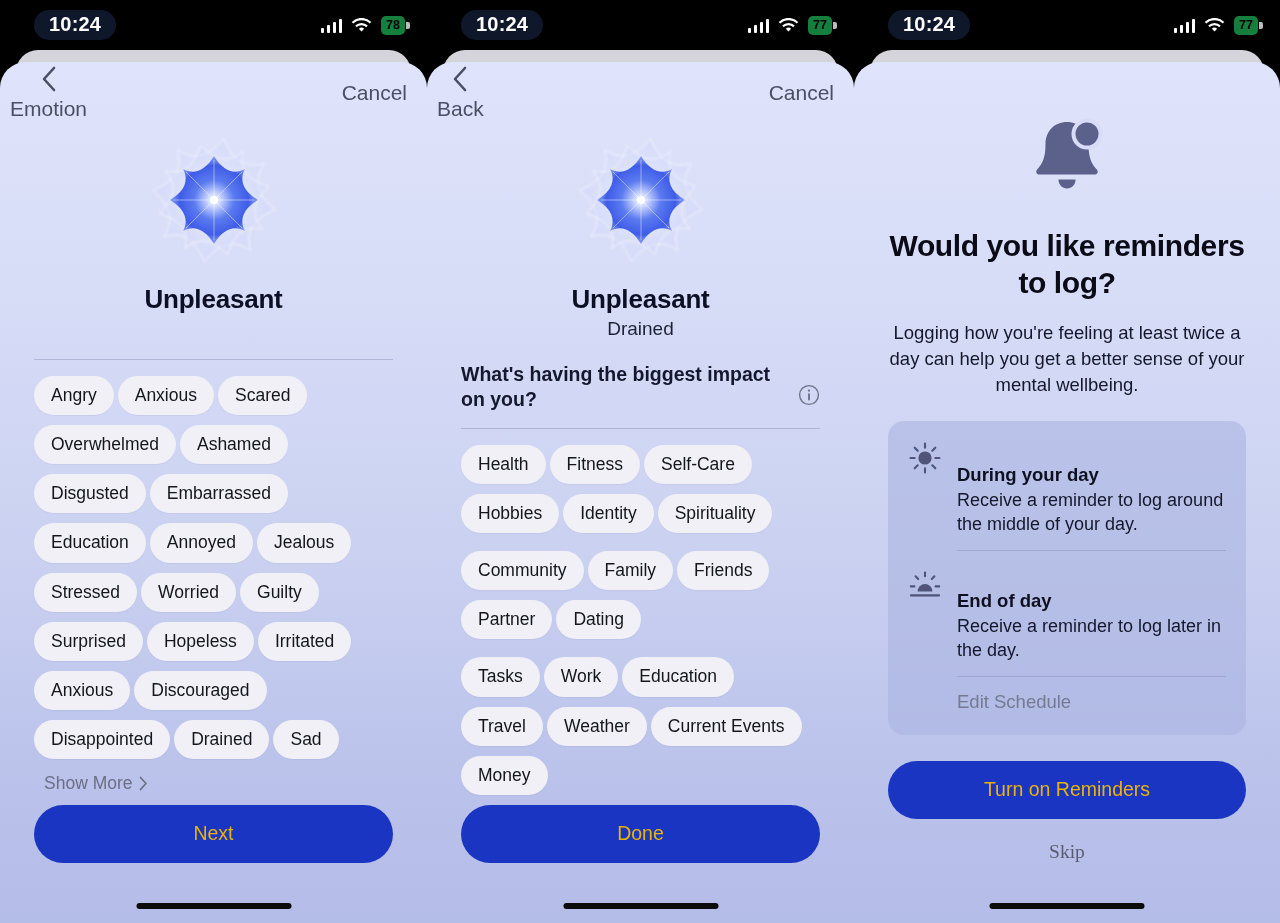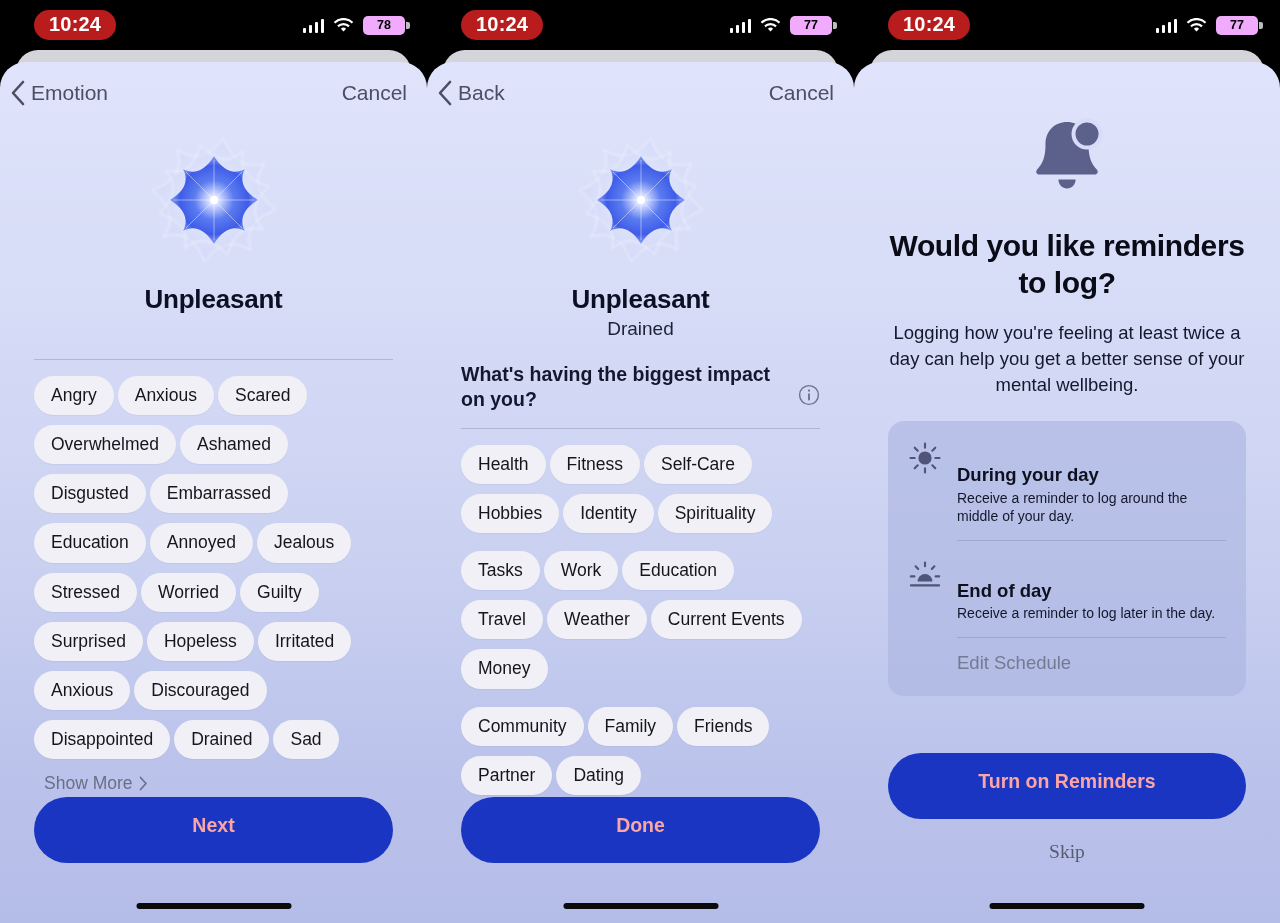--- a/index.html
+++ b/index.html
@@ -21,38 +21,38 @@
   .phone.p3 { width:426px; }
 
   
   .statusbar {
     position:relative; height:50px;
     display:flex; align-items:center; justify-content:space-between;
     padding:0 22px 0 34px;
     z-index:40;
   }
   .time-pill {
-    background:#b91c1c; color:#fff;
+    background:#0f172a; color:#fff;
     font-size:20px; font-weight:600;
     border-radius:18px;
     padding:3px 15px 4px;
     letter-spacing:.2px;
     line-height:1.15;
   }
   .st-right { display:flex; align-items:center; gap:9px; }
   .sig { display:flex; align-items:flex-end; gap:2.5px; height:15px; }
   .sig i { display:block; width:3.5px; background:#fff; border-radius:1px; }
   .sig i:nth-child(1){ height:5px; }
   .sig i:nth-child(2){ height:8px; }
   .sig i:nth-child(3){ height:11px; }
   .sig i:nth-child(4){ height:14px; }
   .wifi svg { display:block; }
   .batt {
-    position:relative; width:42px; height:19px;
-    background:#f0abfc; border-radius:5px;
+    position:relative; width:24px; height:19px;
+    background:#15803d; border-radius:5px;
     display:flex; align-items:center; justify-content:center;
     color:#000; font-size:12.5px; font-weight:700;
   }
   .batt::after{
     content:""; position:absolute; right:-4.5px; top:6px;
     width:3.5px; height:7px; background:#bdbdbd; border-radius:0 2px 2px 0;
   }
 
   
   .behind {
@@ -67,21 +67,21 @@
     border-radius:26px 26px 0 0;
     z-index:10;
     overflow:hidden;
   }
 
   
   .navbar {
     height:62px; display:flex; align-items:center; justify-content:space-between;
     padding:0 20px 0 10px;
   }
-  .nav-back { display:flex; align-items:center; gap:5px; cursor:pointer; }
+  .nav-back { display:flex; align-items:center; gap:5px; cursor:pointer;flex-direction:column; }
   .chev { display:block; }
   .nav-back-label { font-size:21px; color:#4c4f63; }
   .nav-cancel { font-size:21px; color:#4c4f63; cursor:pointer; }
 
   
   .flower-wrap { display:flex; justify-content:center; margin-top:6px; }
   .flower { width:140px; height:140px; display:block; }
 
   
   .mood-title {
@@ -114,24 +114,24 @@
   }
   .showmore {
     margin:14px 0 0 44px; font-size:17.5px; color:#6b6f86;
     display:flex; align-items:center; gap:6px; cursor:pointer;
   }
 
   
   .cta-wrap { position:absolute; left:34px; right:34px; bottom:60px; }
   .cta {
     display:block; width:100%;
-    background:#1a35c2; color:#fca5a5;
+    background:#1a35c2; color:#eab308;
     border:none; border-radius:999px;
-    font-size:19.5px; font-weight:700;
-    padding:17px 0 26px;
+    font-size:19.5px; font-weight:400;
+    padding:17px 0 18px;
     font-family:inherit;
     cursor:pointer;
   }
   .cta-secondary {
     display:block; width:100%; text-align:center;
     background:none; border:none;
     color:#585c73; font-size:19.5px; font-family:Liberation Serif, serif;
     margin-top:22px; cursor:pointer;
   }
 
@@ -155,21 +155,21 @@
   }
   .rem-card {
     margin:24px 34px 0;
     background:rgba(171,180,225,.62);
     border-radius:16px;
     padding:18px 20px 6px;
   }
   .rem-row { display:flex; gap:15px; align-items:flex-start; }
   .rem-ico { flex:0 0 auto; width:34px; margin-top:2px; }
   .rem-title { font-size:18.5px; font-weight:700; color:#0e1020; line-height:1.25;margin-top:24px; }
-  .rem-desc { font-size:14px; color:#14182c; line-height:1.33; margin-top:2px; }
+  .rem-desc { font-size:18px; color:#14182c; line-height:1.33; margin-top:2px; }
   .rem-rule { height:1px; background:rgba(90,95,140,.25); margin:14px 0 14px 49px; }
   .edit-sched {
     font-size:18.5px; color:#757a93; padding:0 0 16px 49px; cursor:pointer;
   }
 </style>
 </head>
 <body>
 
 <div class="screens">
 
@@ -358,34 +358,34 @@
 
       <div class="chips">
           <div class="chip">Health</div>
           <div class="chip">Fitness</div>
           <div class="chip">Self-Care</div>
           <div class="chip">Hobbies</div>
           <div class="chip">Identity</div>
           <div class="chip">Spirituality</div>
         </div>
       <div class="chips grp">
+          <div class="chip">Community</div>
+          <div class="chip">Family</div>
+          <div class="chip">Friends</div>
+          <div class="chip">Partner</div>
+          <div class="chip">Dating</div>
+        </div>
+      <div class="chips grp">
           <div class="chip">Tasks</div>
           <div class="chip">Work</div>
           <div class="chip">Education</div>
           <div class="chip">Travel</div>
           <div class="chip">Weather</div>
           <div class="chip">Current Events</div>
           <div class="chip">Money</div>
-        </div>
-      <div class="chips grp">
-          <div class="chip">Community</div>
-          <div class="chip">Family</div>
-          <div class="chip">Friends</div>
-          <div class="chip">Partner</div>
-          <div class="chip">Dating</div>
         </div>
 
       <div class="cta-wrap">
         <button class="cta">Done</button>
       </div>
     </div>
     <div class="home-ind"></div>
   </div>
 
   <div class="phone p3">

